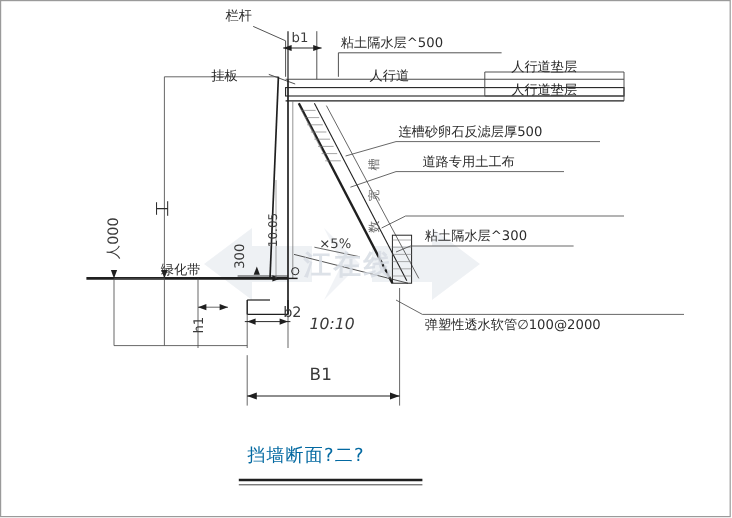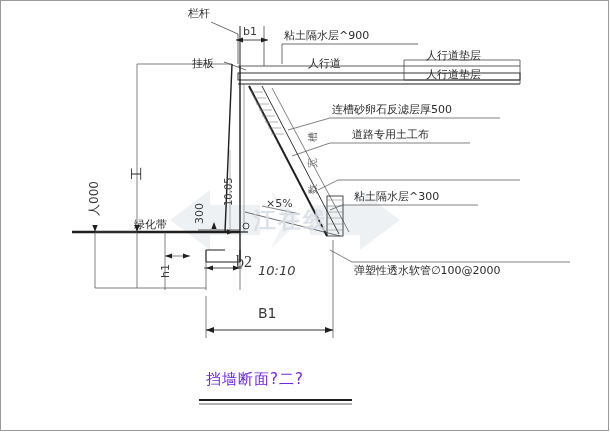--- a/index.html
+++ b/index.html
@@ -16,21 +16,21 @@
     font-family:"DejaVu Sans","Liberation Sans",sans-serif;
     color:#2b2b2b;
     white-space:nowrap;
     line-height:1;
     letter-spacing:0px;
   }
   .cn{font-size:11px;}
   .cn-sm{font-size:10px;}
   .num{font-size:12px;font-family:"DejaVu Sans","Liberation Sans",sans-serif;color:#3a3a3a;}
   .rot90{transform:rotate(-90deg);transform-origin:left top;}
-  .title{font-size:15px;color:#6d28d9;letter-spacing:1px;}
+  .title{font-size:15px;color:#0369a1;letter-spacing:1px;}
   .wm{
     position:absolute;color:#d8dde4;font-size:23px;font-weight:bold;
     letter-spacing:2px;opacity:.85;pointer-events:none;
     font-family:"DejaVu Sans","Liberation Sans",sans-serif;
   }
   .wmshape{position:absolute;pointer-events:none;opacity:.5;}
 </style>
 </head>
 <body>
 
@@ -171,25 +171,25 @@
       <circle cx="246" cy="226" r="3" fill="none" stroke="#1f1f1f" stroke-width="0.8"></circle>
 
       <line x1="199" y1="400" x2="352" y2="400" stroke="#1f1f1f" stroke-width="2.2"></line>
       <line x1="199" y1="404" x2="352" y2="404" stroke="#1f1f1f" stroke-width="0.7"></line>
 
     </g>
   </svg>
 
   <div class="lbl cn" style="left:188px;top:8px;">栏杆</div>
 
-  <div class="lbl cn" style="left:192px;top:58px;">挂板</div>
+  <div class="lbl cn" style="left:176px;top:58px;">挂板</div>
 
   <div class="lbl num" style="left:243px;top:26px;font-size:11px;">b1</div>
 
-  <div class="lbl cn" style="left:284px;top:30px;">粘土隔水层^900</div>
+  <div class="lbl cn" style="left:284px;top:30px;">粘土隔水层^500</div>
 
   <div class="lbl cn" style="left:308px;top:58px;text-align:center;">人行道</div>
 
   <div class="lbl cn" style="left:426px;top:50px;">人行道垫层</div>
 
   <div class="lbl cn" style="left:426px;top:69px;">人行道垫层</div>
 
   <div class="lbl cn" style="left:332px;top:104px;">连槽砂卵石反滤层厚500</div>
 
   <div class="lbl cn" style="left:352px;top:129px;">道路专用土工布</div>
@@ -210,21 +210,21 @@
   <div class="lbl num rot90" style="left:224px;top:206px;font-size:10px;">10.05</div>
 
   <div class="lbl num rot90" style="left:160px;top:278px;font-size:11px;">h1</div>
 
   <div class="lbl cn-sm rot90" style="left:308px;top:142px;color:#6a6a6a;">槽</div>
   <div class="lbl cn-sm rot90" style="left:308px;top:168px;color:#6a6a6a;">宽</div>
   <div class="lbl cn-sm rot90" style="left:308px;top:194px;color:#6a6a6a;">数</div>
 
   <div class="lbl num" style="left:266px;top:198px;font-size:11px;">×5%</div>
 
-  <div class="lbl num" style="left:236px;top:254px;font-size:16px;font-family:Liberation Serif, serif;">b2</div>
+  <div class="lbl num" style="left:236px;top:254px;font-size:12px;">b2</div>
 
   <div class="lbl num" style="left:258px;top:264px;font-size:13px;font-style:italic;">10:10</div>
 
   <div class="lbl num" style="left:258px;top:306px;font-size:14px;">B1</div>
 
   <div class="lbl title" style="left:206px;top:372px;">挡墙断面?二?</div>
 
   <div class="wm" style="left:253px;top:205px;">江在线</div>
 
 </div>

